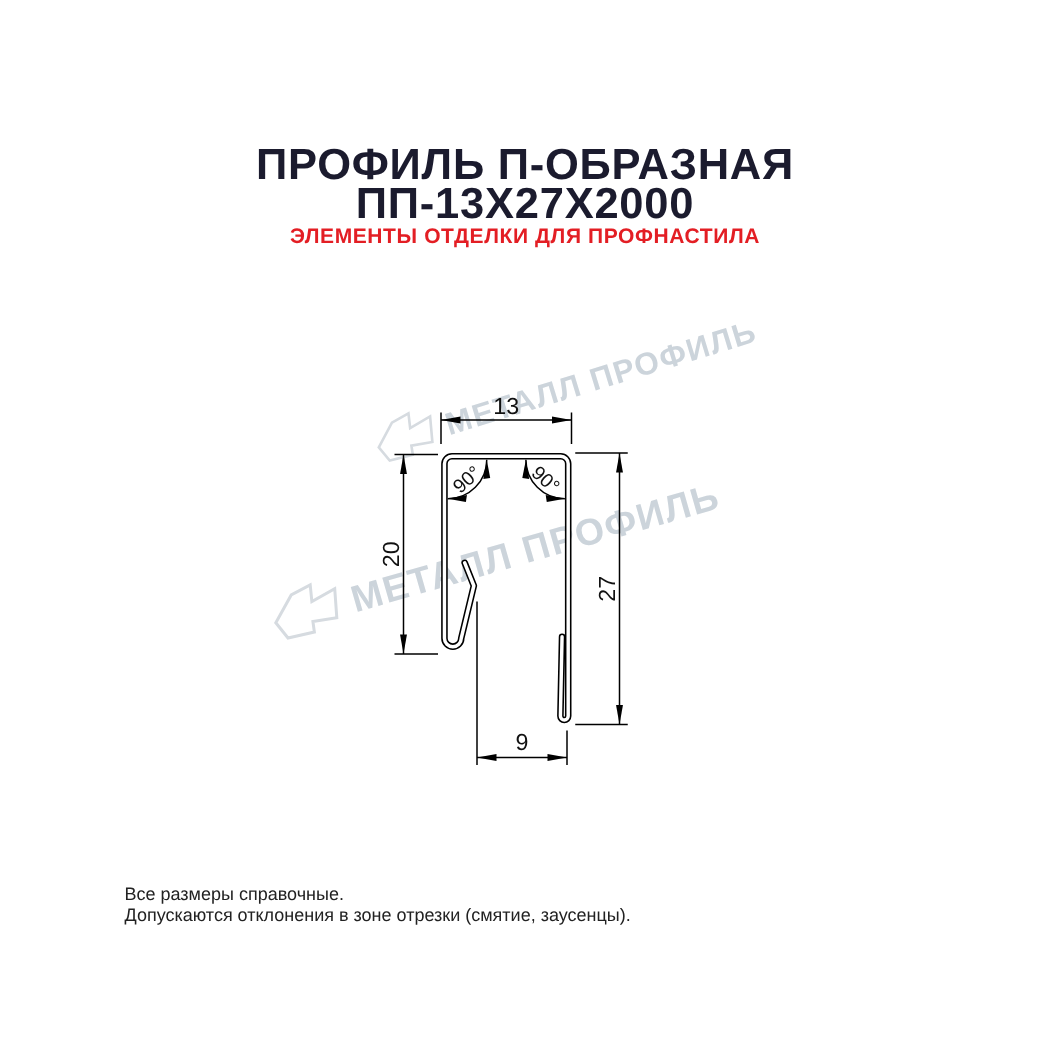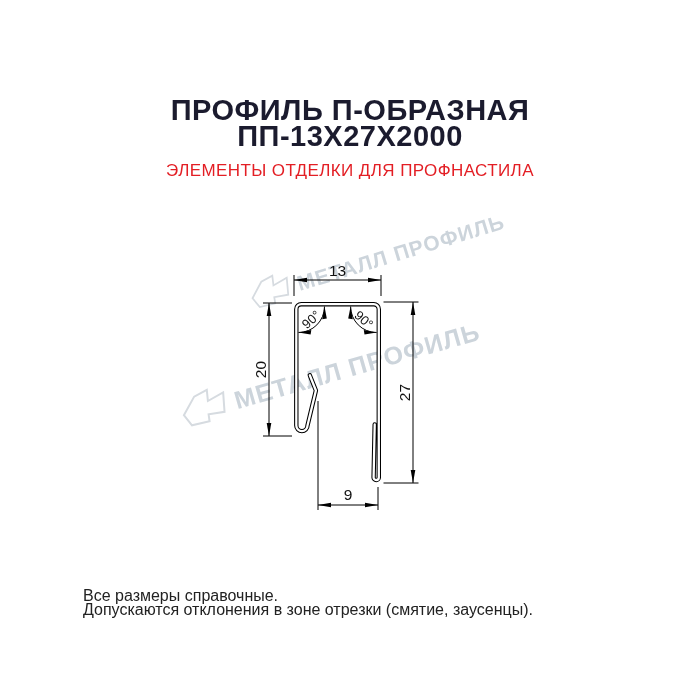--- a/index.html
+++ b/index.html
@@ -7,21 +7,21 @@
     position:relative;width:700px;height:700px;background:#ffffff;
     font-family:"Liberation Sans", sans-serif;overflow:hidden;
   }
   
   .header{position:absolute;top:97px;left:0;width:700px;text-align:center;}
   .title-line{
     font-size:29px;font-weight:bold;color:#1b1b2e;line-height:26px;
     letter-spacing:0.5px;
   }
   .subtitle{
-    margin-top:12px;font-size:17px;font-weight:normal;color:#e31e24;
+    font-size:14px;font-weight:bold;color:#e31e24;
     letter-spacing:0.4px;
   }
   
   .watermark{
     position:absolute;display:flex;align-items:center;gap:6px;
     color:#ccd4db;font-weight:bold;white-space:nowrap;
     transform-origin:left center;pointer-events:none;z-index:1;
   }
   .wm-a{left:250px;top:281px;transform:rotate(-17deg);font-size:21px;letter-spacing:1px;}
   .wm-b{left:181px;top:396px;transform:rotate(-16deg);font-size:25px;letter-spacing:1px;}
@@ -30,21 +30,21 @@
   
   svg.drawing{position:absolute;left:0;top:0;z-index:2;}
   .sheet-outer{fill:none;stroke:#000;stroke-width:4.4;stroke-linecap:round;stroke-linejoin:round;}
   .sheet-inner{fill:none;stroke:#fff;stroke-width:2.3;stroke-linecap:round;stroke-linejoin:round;}
   .dimline{stroke:#000;stroke-width:1;fill:none;}
   .dimarrow{fill:#000;stroke:none;}
   .dimtext{font-family:"Liberation Sans",sans-serif;font-size:15.5px;fill:#111;}
   .angletext{font-family:"Liberation Sans",sans-serif;font-size:13px;fill:#111;}
   
   .footer{
-    position:absolute;left:83px;top:589px;font-size:16px;color:#222;
+    position:absolute;left:83px;top:589px;font-size:12px;color:#222;
     line-height:14px;z-index:3;
   }
 </style>
 </head>
 <body>
 
 <div class="page">
 
   <div class="header">
     <div class="title-line">ПРОФИЛЬ П-ОБРАЗНАЯ</div>

